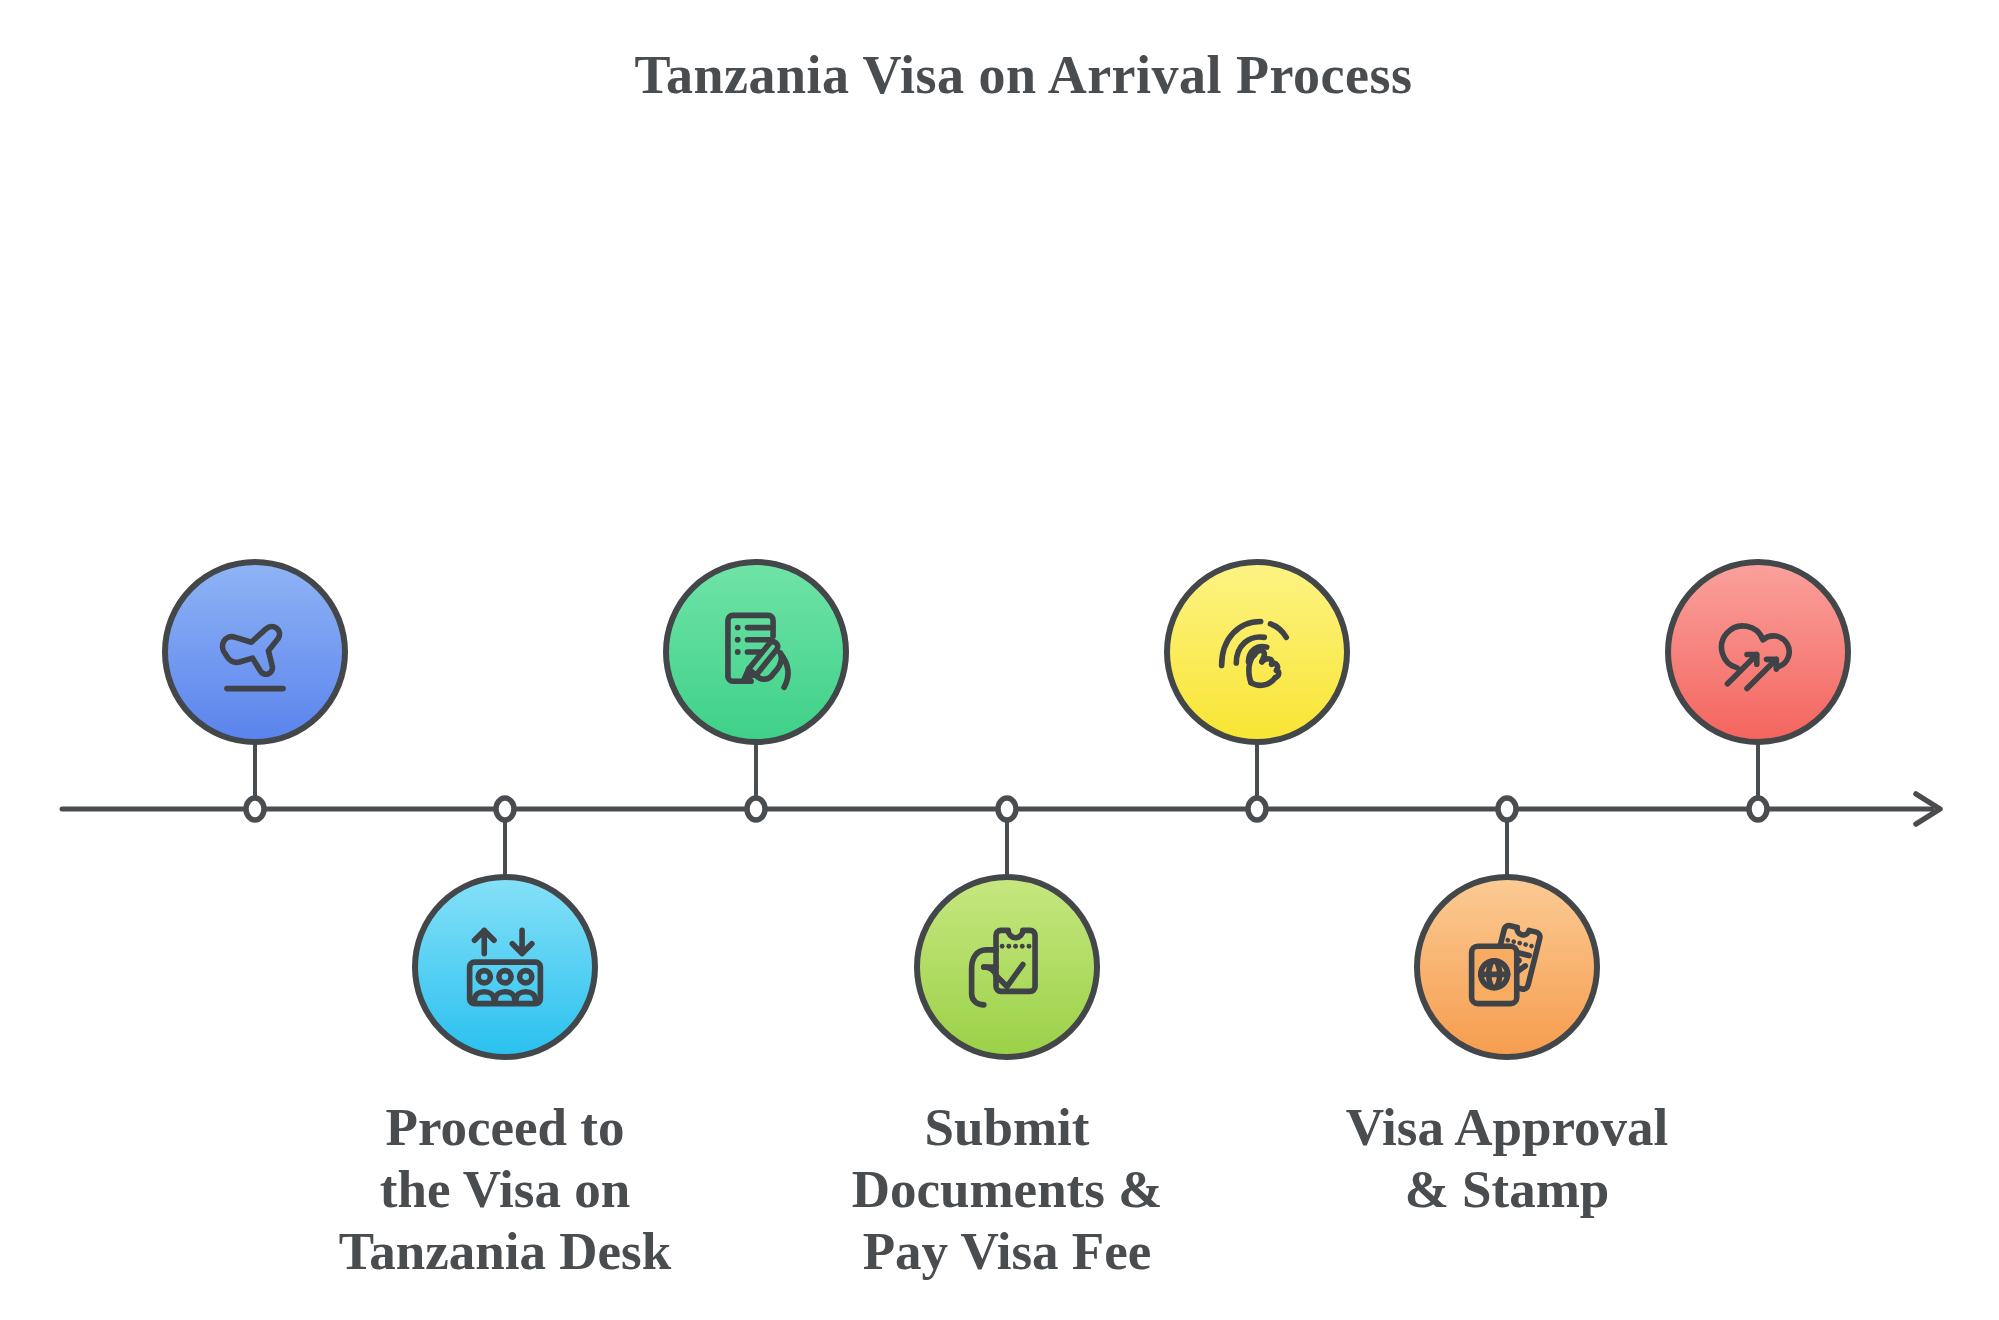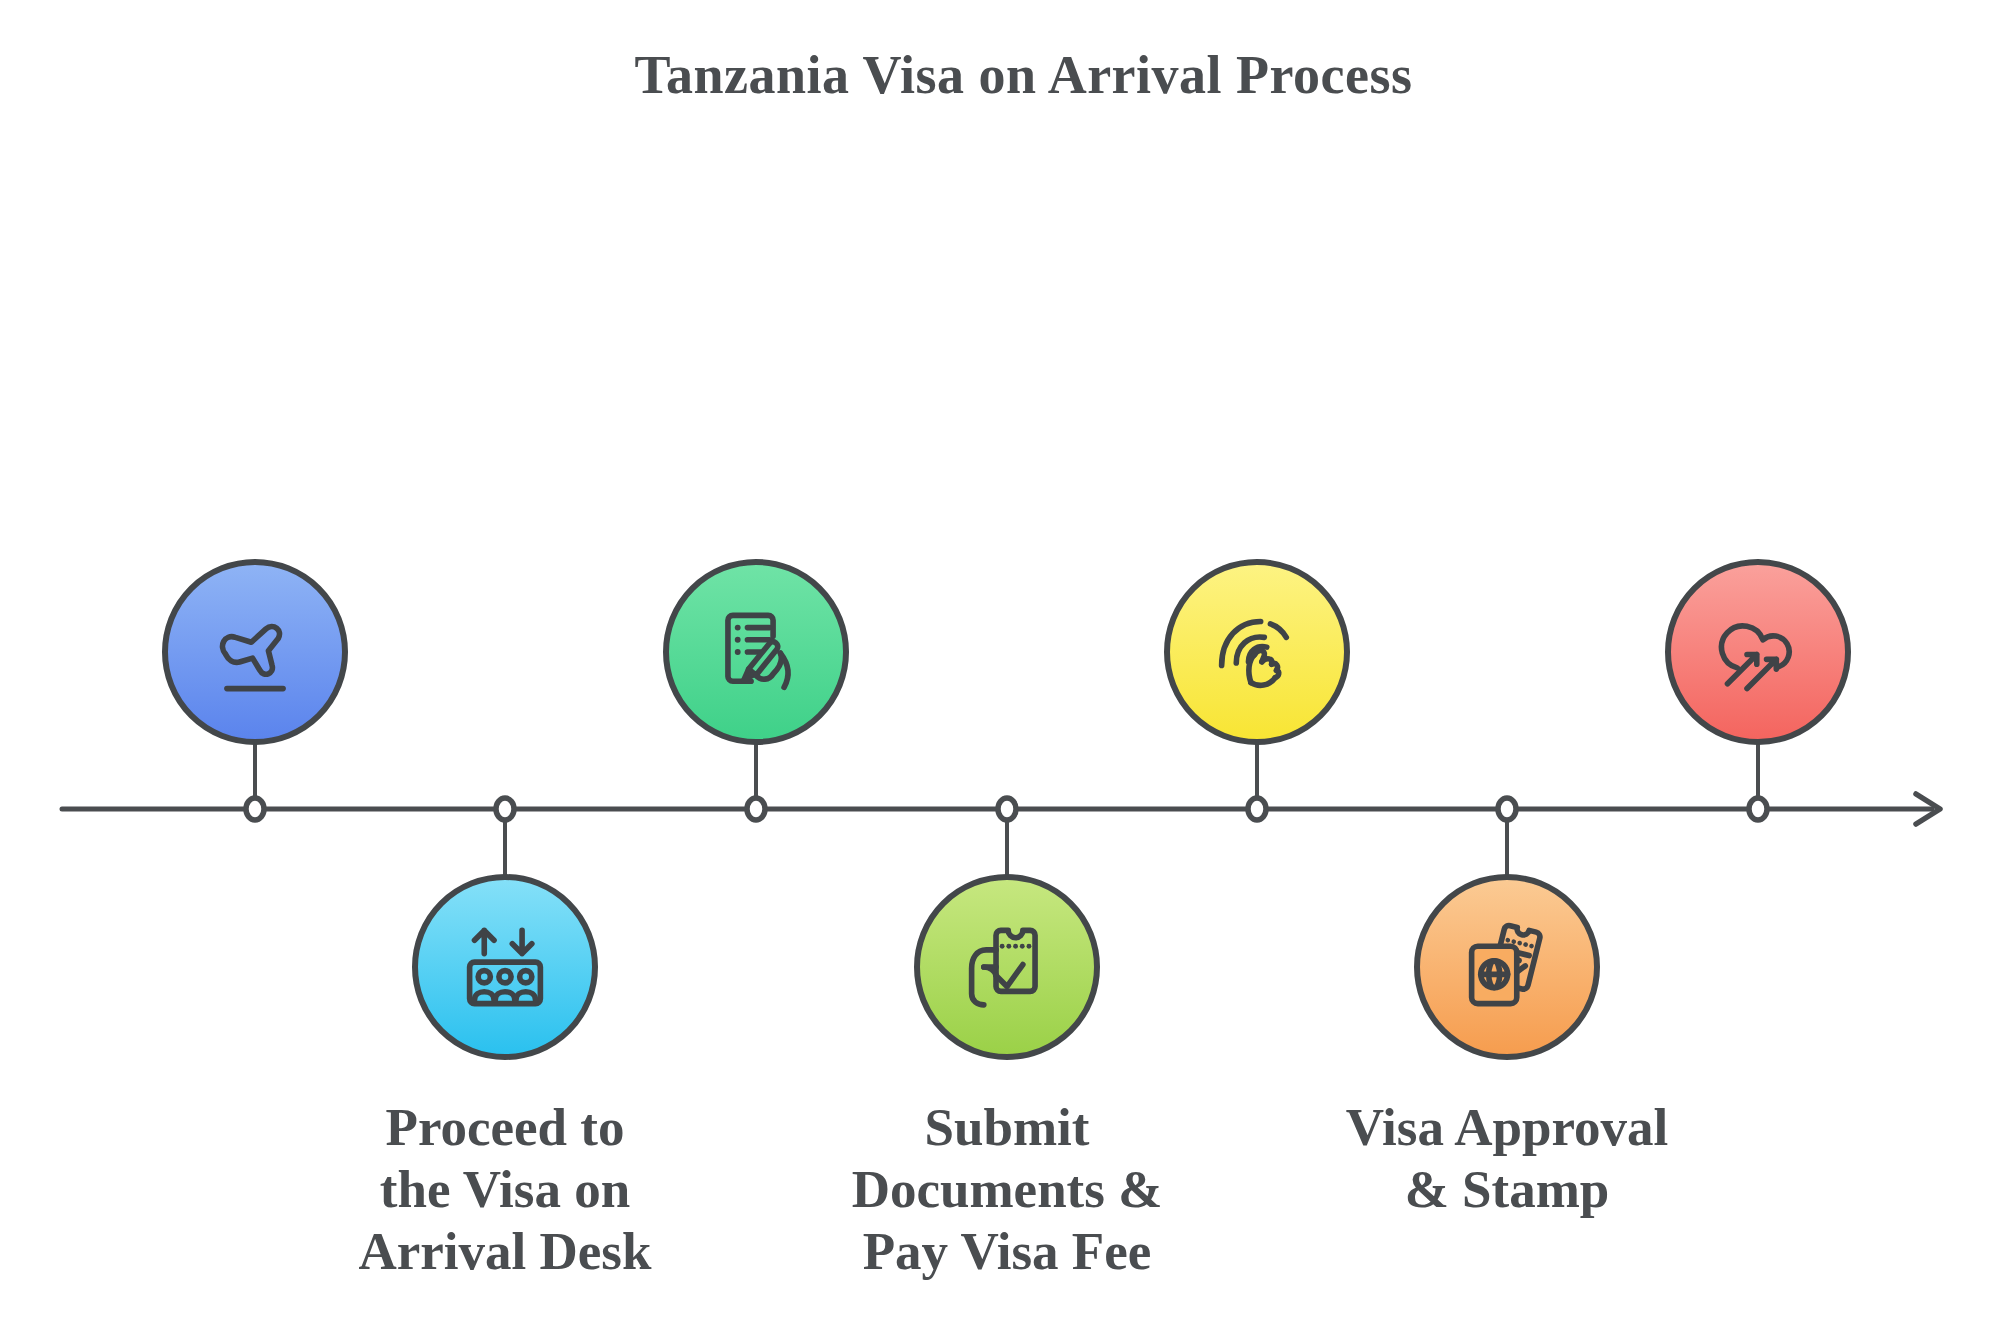--- a/index.html
+++ b/index.html
@@ -61,21 +61,21 @@
       <svg class="icon" viewBox="0 0 100 100">
         <path d="M26 52 C20 45 25 35 34 38 L47 42 59 31 C65 26 73 32 69 39 L61 49 64 61 C66 68 57 71 54 65 L48 55 38 58 C32 60 28 56 26 52 Z"></path>
         <line x1="27" y1="80" x2="73" y2="80"></line>
       </svg>
     </div>
   </div>
 
   <div class="step below" style="--x:505px">
     <div class="step-label">Proceed to
 the Visa on
-Arrival Desk</div>
+Tanzania Desk</div>
     <div class="connector"></div>
     <div class="circle" style="background: linear-gradient(rgb(132, 224, 248) 0%, rgb(43, 193, 239) 100%); border-color: rgb(67, 71, 74);">
       <svg class="icon" viewBox="0 0 100 100">
         <path d="M33 39 V20 M25 28 L33 20 L41 28"></path>
         <path d="M64 20 V39 M56 31 L64 39 L72 31"></path>
         <rect x="21" y="46" width="58" height="34" rx="4"></rect>
         <circle cx="33" cy="58" r="5"></circle>
           <circle cx="50" cy="58" r="5"></circle>
           <circle cx="67" cy="58" r="5"></circle>
         <path d="M25 77 C25 68 41 68 41 77"></path>

